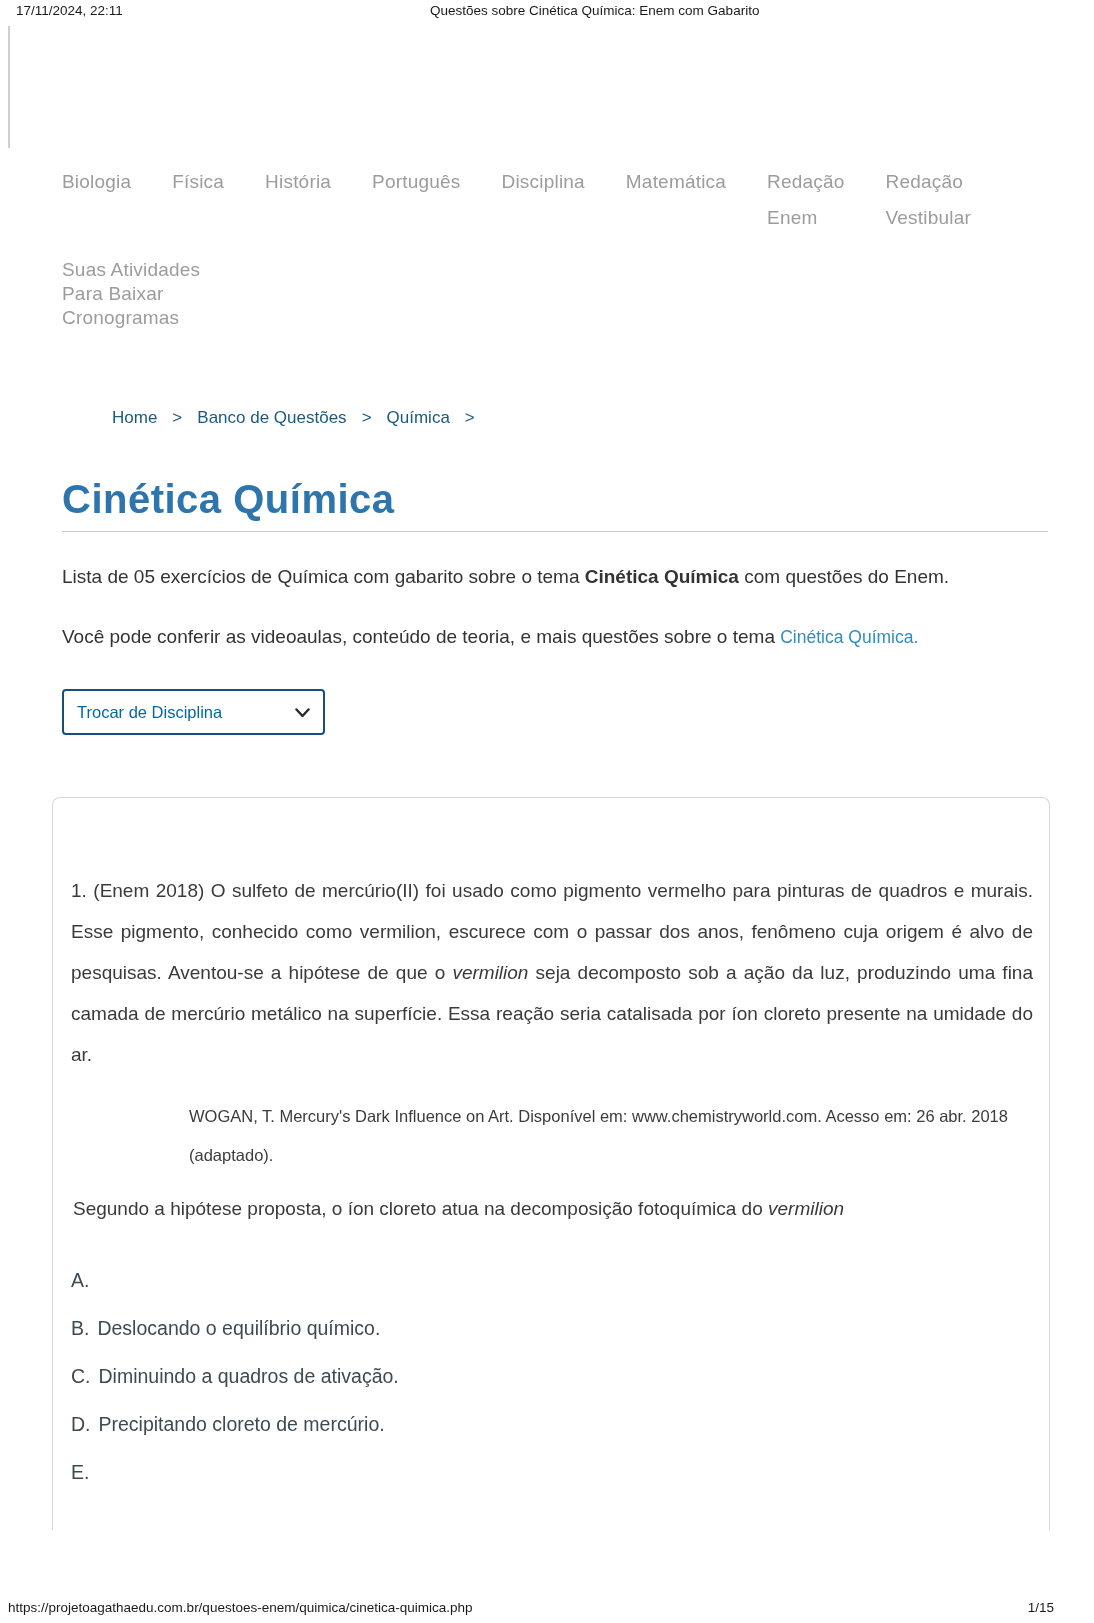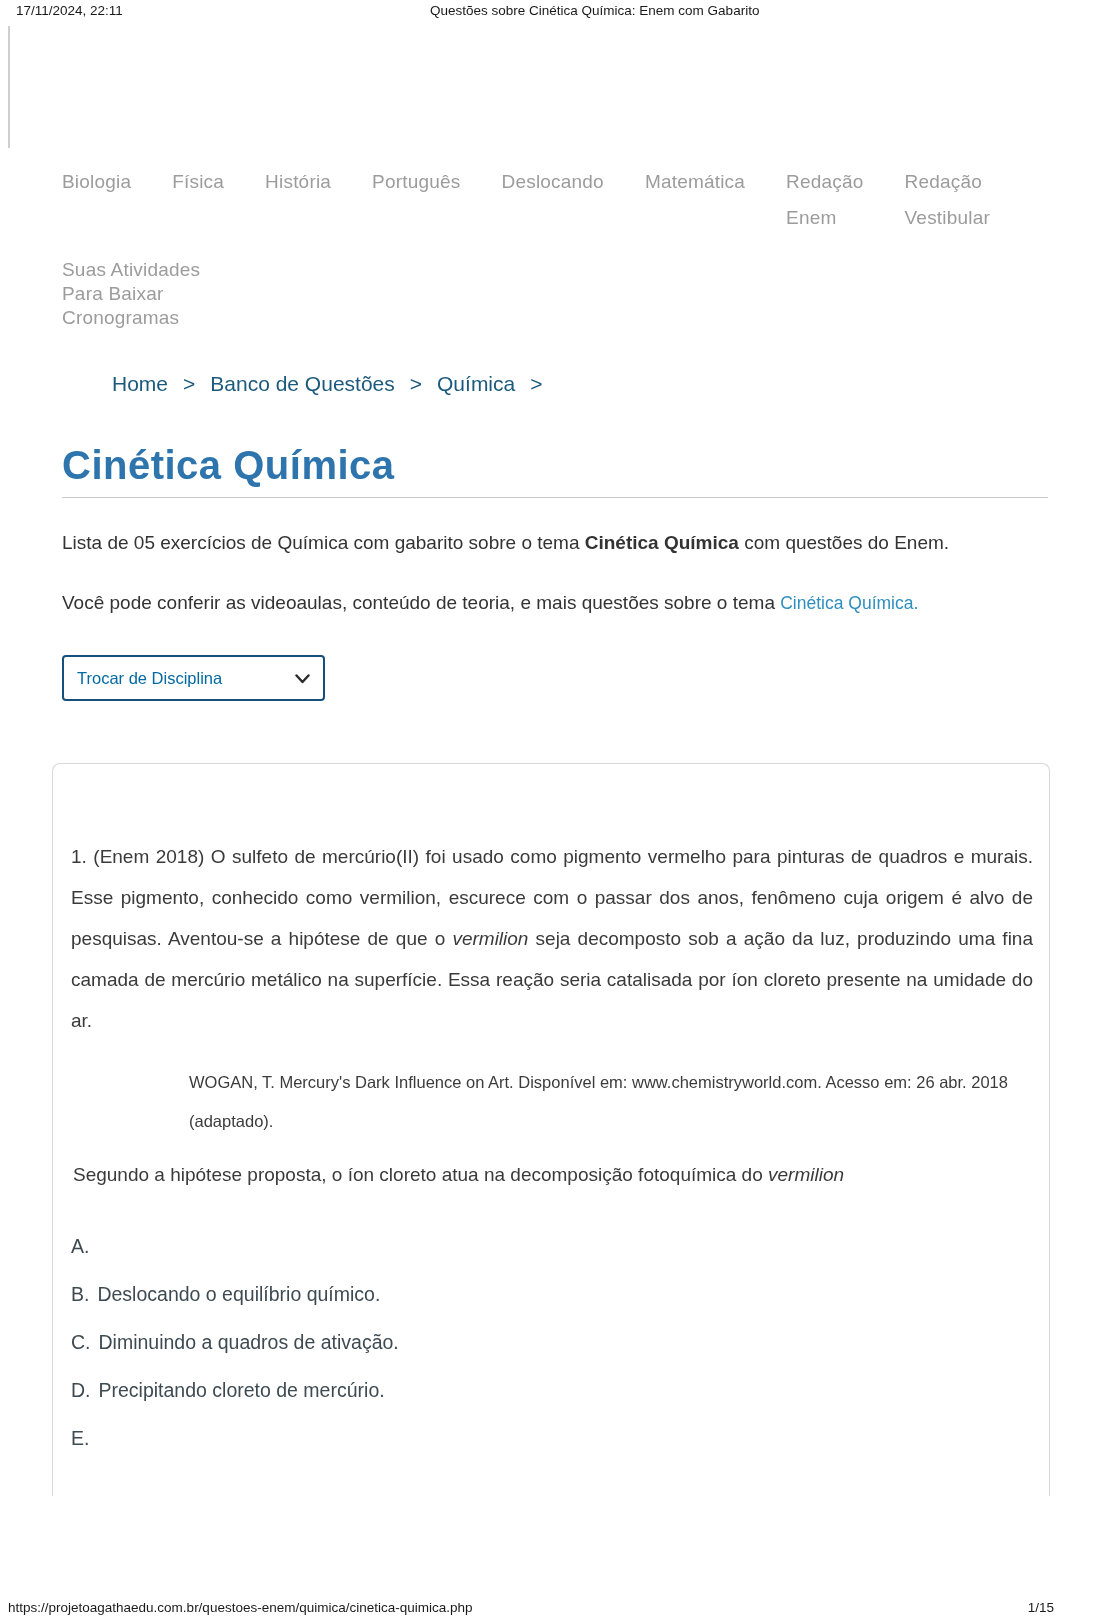--- a/index.html
+++ b/index.html
@@ -27,21 +27,21 @@
   
   .content { padding: 170px 46px 0 62px; }
 
   .nav-primary { display: flex; column-gap: 41px; font-size: 19px; letter-spacing: 0.2px; align-items: flex-start; }
   .nav-link { color: #9c9c9c; text-decoration: none; line-height: 24px; }
   .nav-stacked { display: flex; flex-direction: column; row-gap: 12px; }
   .nav-stacked span { display: block; line-height: 24px; }
 
   .nav-secondary { margin-top: 28px; display: flex; column-gap: 41px; font-size: 19px; letter-spacing: 0.2px; flex-direction: column; }
 
-  .breadcrumb { margin-top: 42px; padding-left: 50px; display: flex; column-gap: 15px; font-size: 21px; color: #1b5a7d; line-height: 24px; }
+  .breadcrumb { margin-top: 76px; padding-left: 50px; display: flex; column-gap: 15px; font-size: 17px; color: #1b5a7d; line-height: 24px; }
   .breadcrumb a { color: #1b5a7d; text-decoration: none; }
   .breadcrumb .sep { color: #1b5a7d; }
 
   h1.page-title { margin: 46px 0 0 0; font-size: 40px; line-height: 46px; font-weight: 600; color: #2e75ad; letter-spacing: 0.5px; }
   hr.title-divider { margin: 9px 0 0 0; border: 0; border-top: 1px solid #c9c9c9; }
 
   p.intro { margin: 29px 0 0 0; font-size: 19px; line-height: 31px; color: #333333; max-width: 960px; }
   p.intro b { font-weight: bold; }
   .inline-link { color: #2e8fbf; text-decoration: none; font-size: 17.5px; }
 
@@ -75,21 +75,21 @@
 
 <div class="left-rule"></div>
 
 <div class="content">
 
   <nav class="nav-primary">
     <a class="nav-link">Biologia</a>
     <a class="nav-link">Física</a>
     <a class="nav-link">História</a>
     <a class="nav-link">Português</a>
-    <a class="nav-link">Deslocando</a>
+    <a class="nav-link">Disciplina</a>
     <a class="nav-link">Matemática</a>
     <a class="nav-link nav-stacked">
       <span>Redação</span>
       <span>Enem</span>
     </a>
     <a class="nav-link nav-stacked">
       <span>Redação</span>
       <span>Vestibular</span>
     </a>
   </nav>

